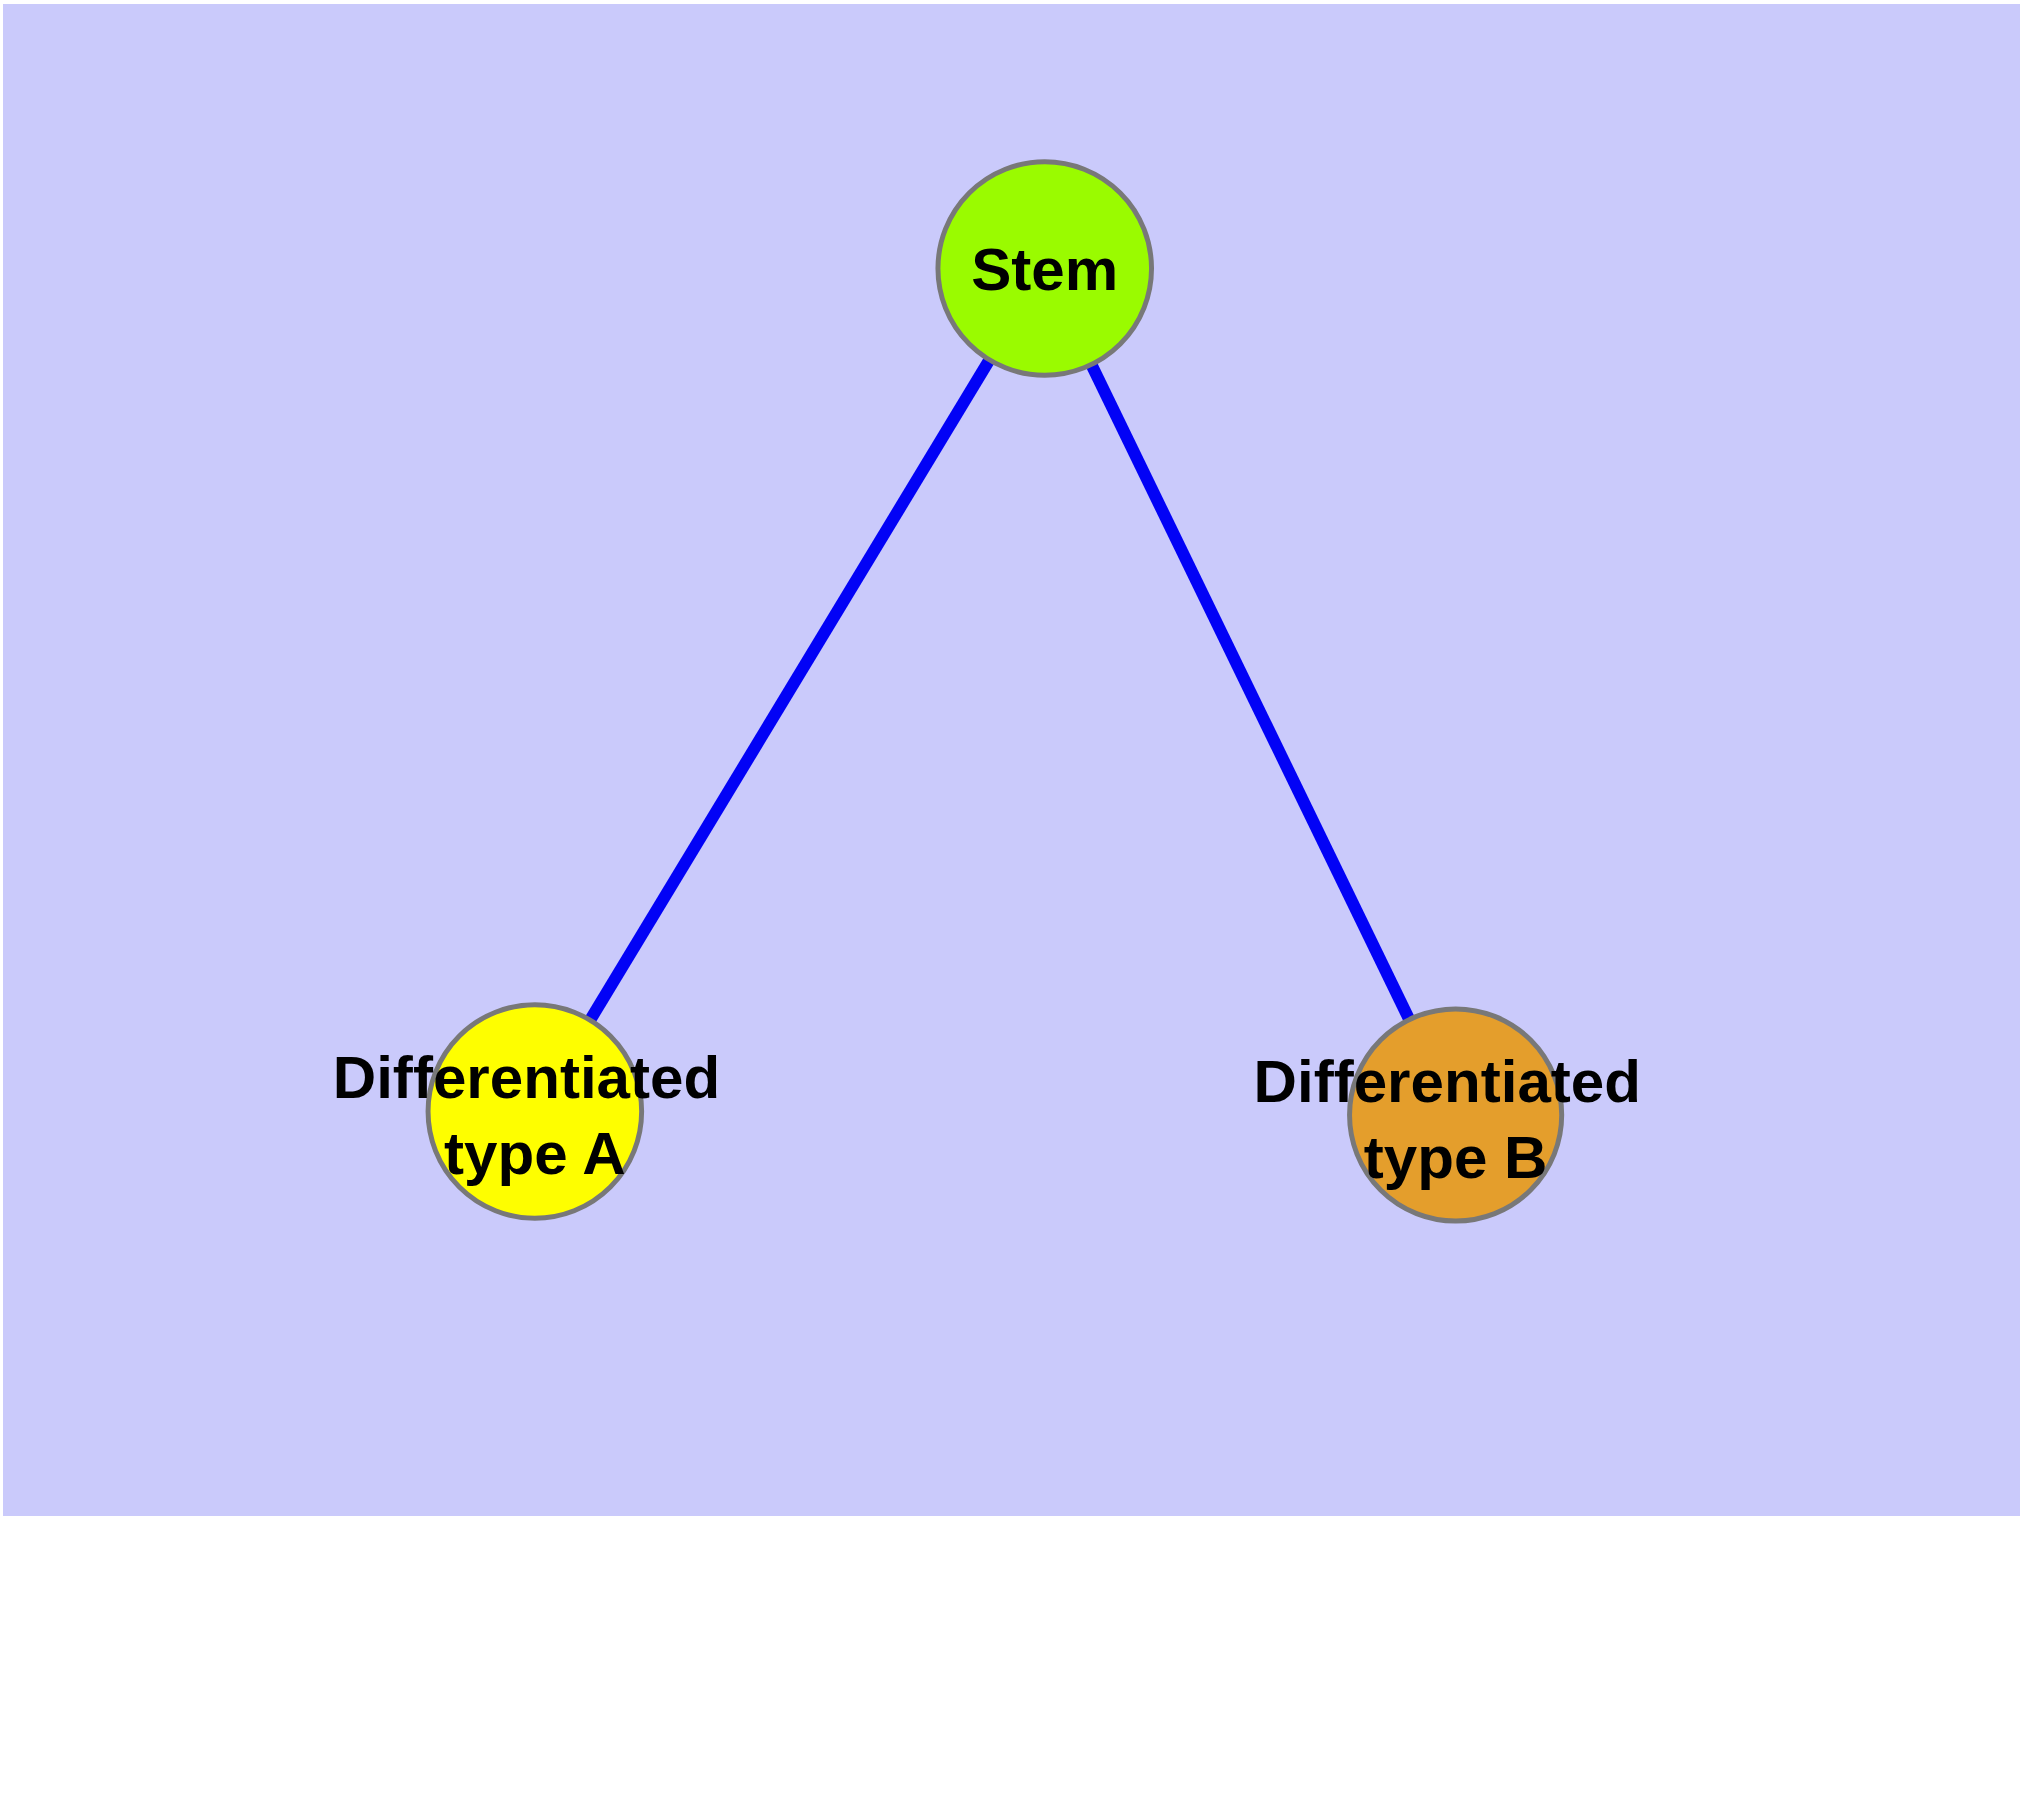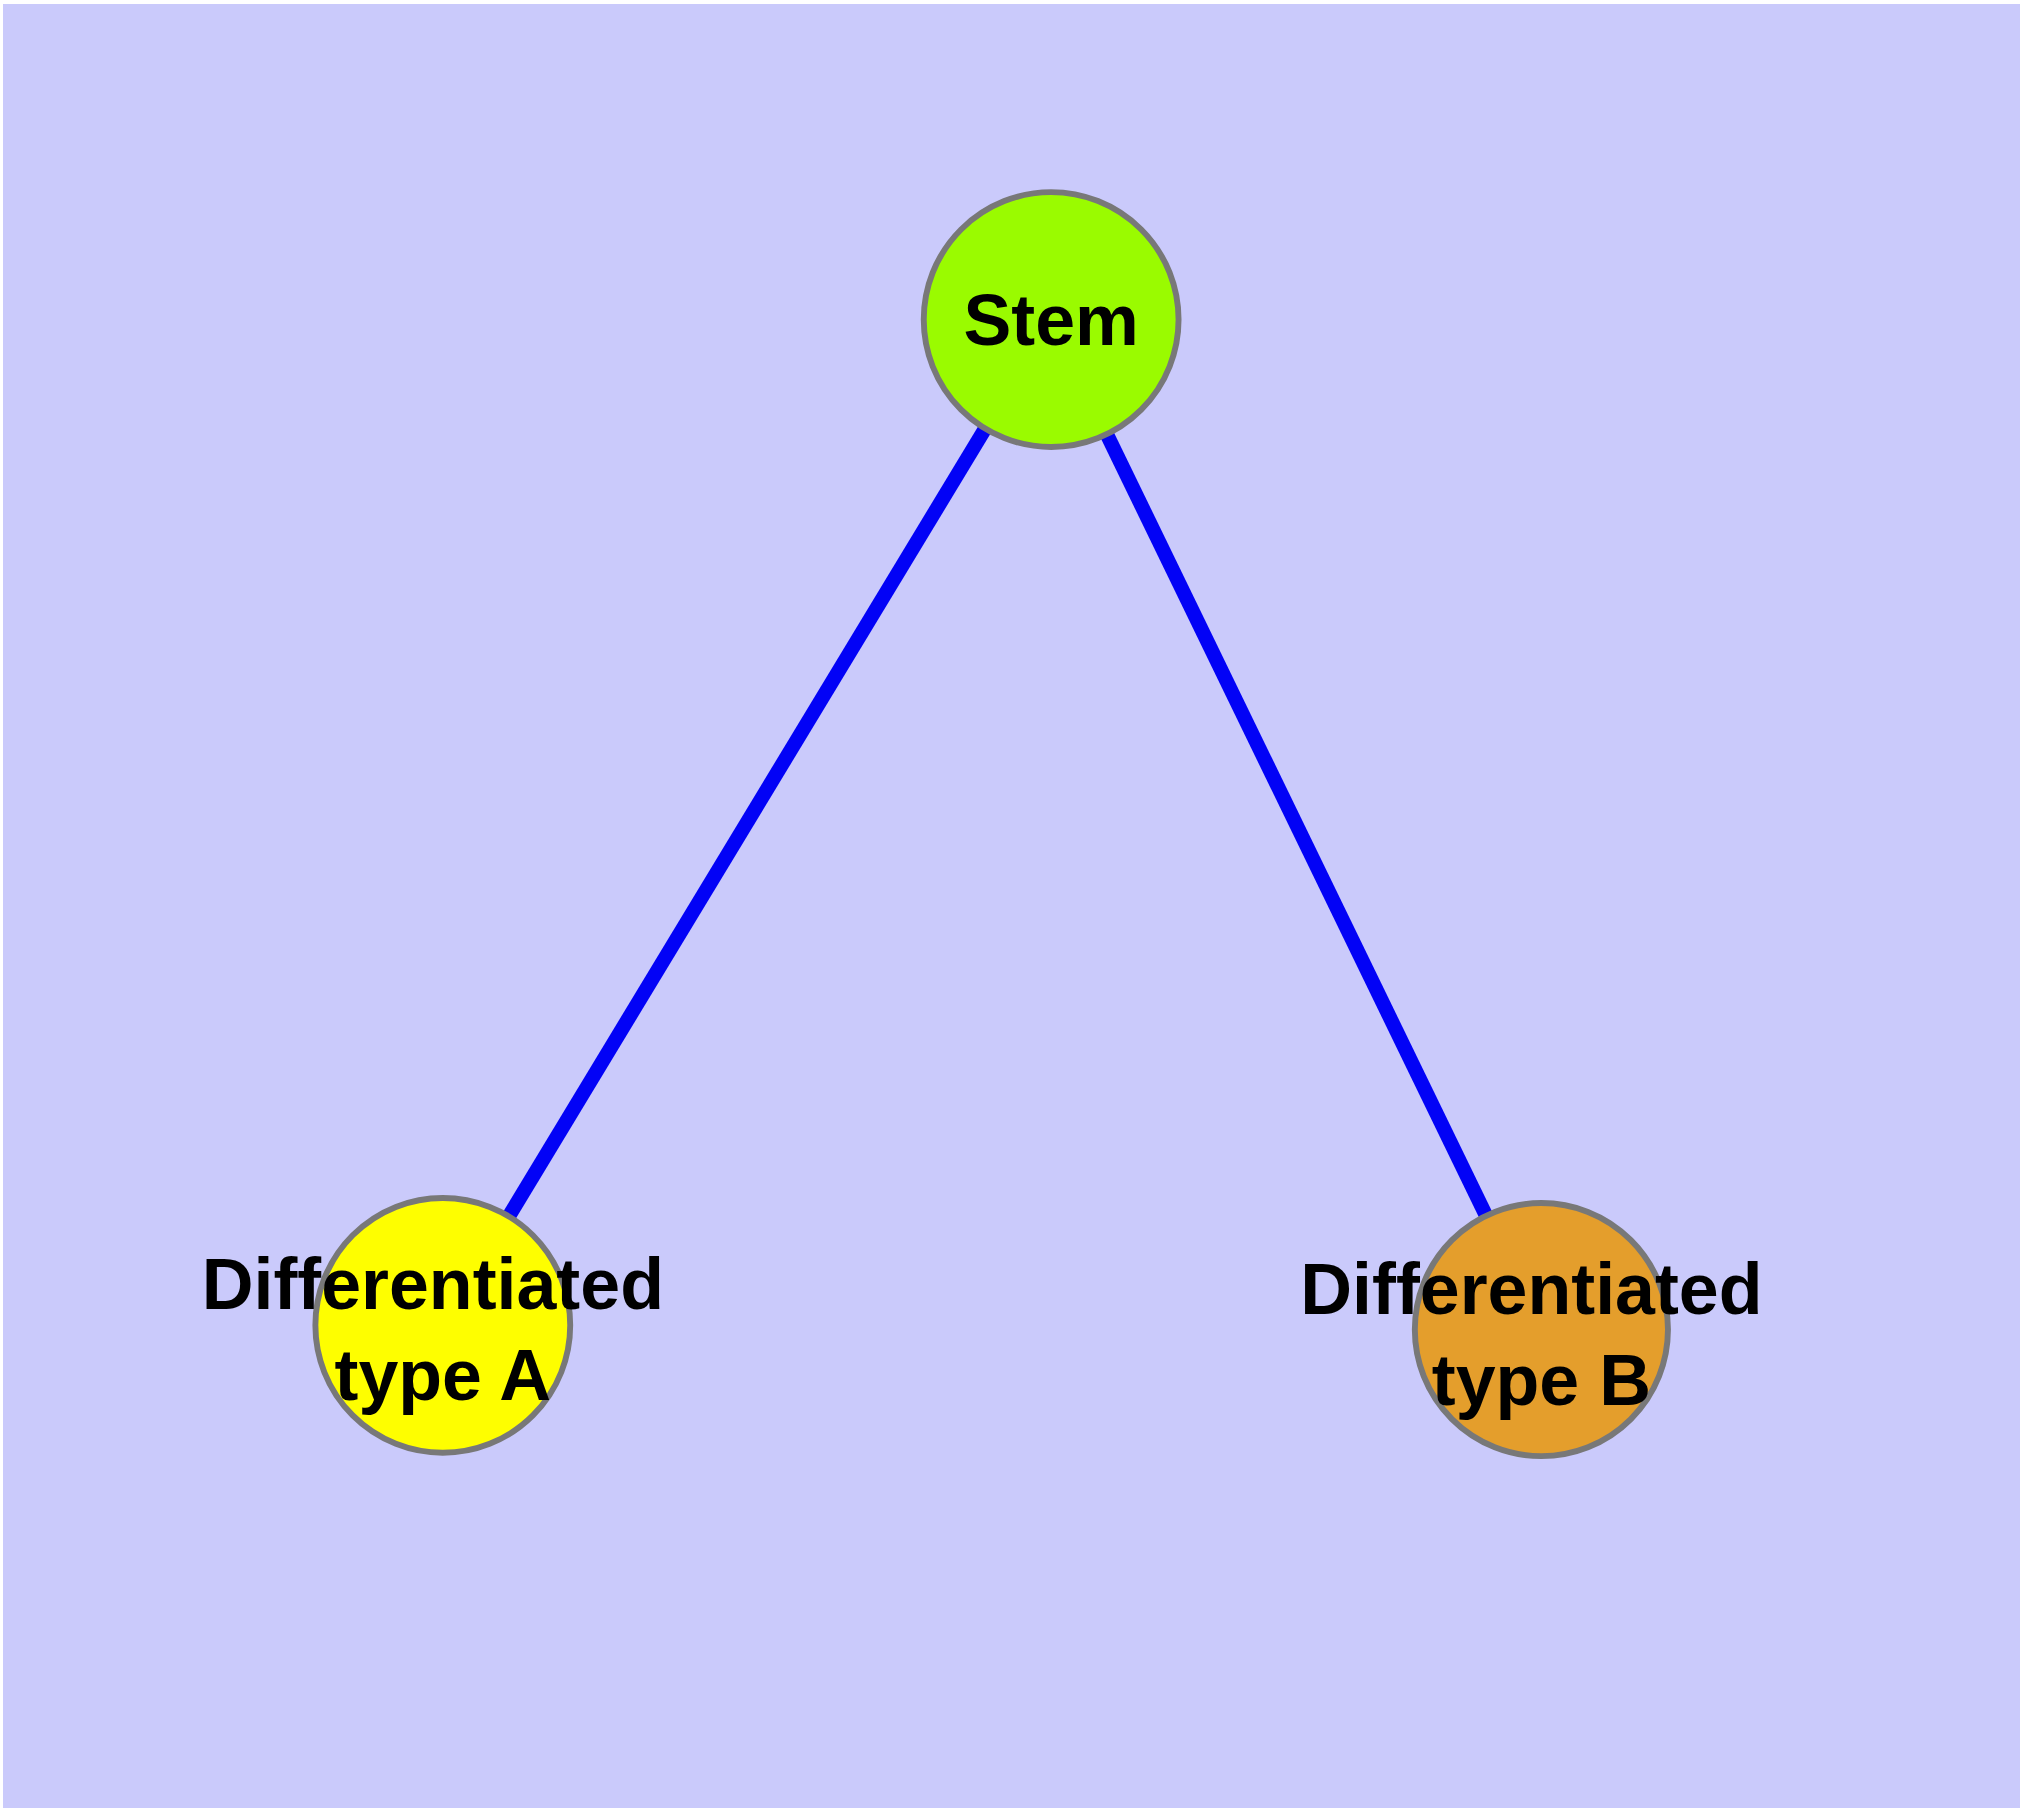--- a/index.html
+++ b/index.html
@@ -15,21 +15,21 @@
     position: relative;
     width: 2021px;
     height: 1812px;
     background: #ffffff;
   }
   .canvas {
     position: absolute;
     left: 2.5px;
     top: 4.2px;
     width: 2017px;
-    height: 1804px;
+    height: 1512px;
     background: #CACAFB;
   }
   svg.graph {
     position: absolute;
     left: 0;
     top: 0;
     width: 100%;
     height: 100%;
   }
   .edge {

